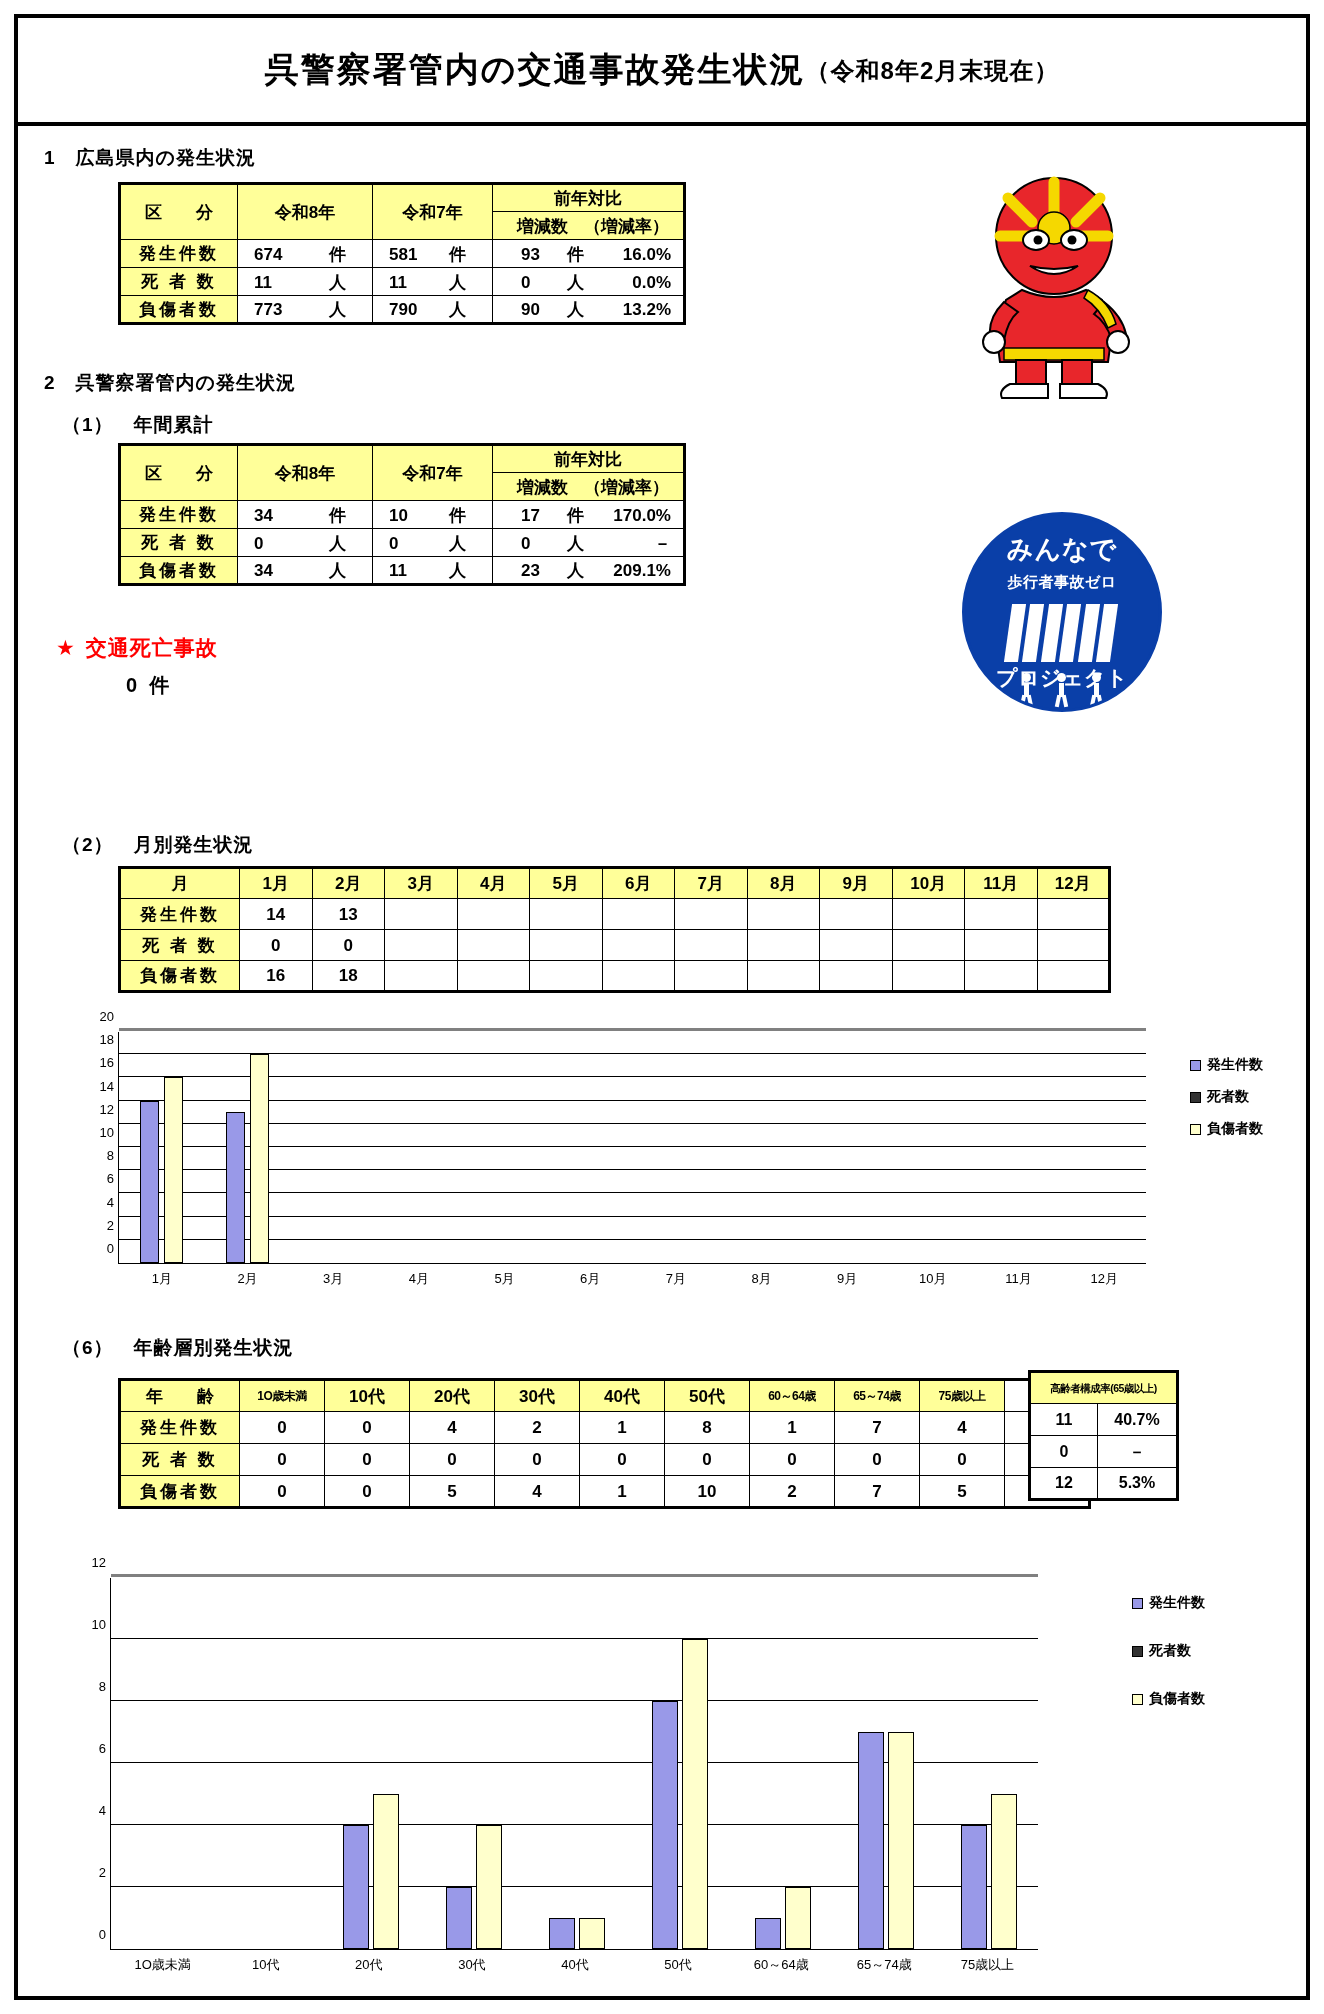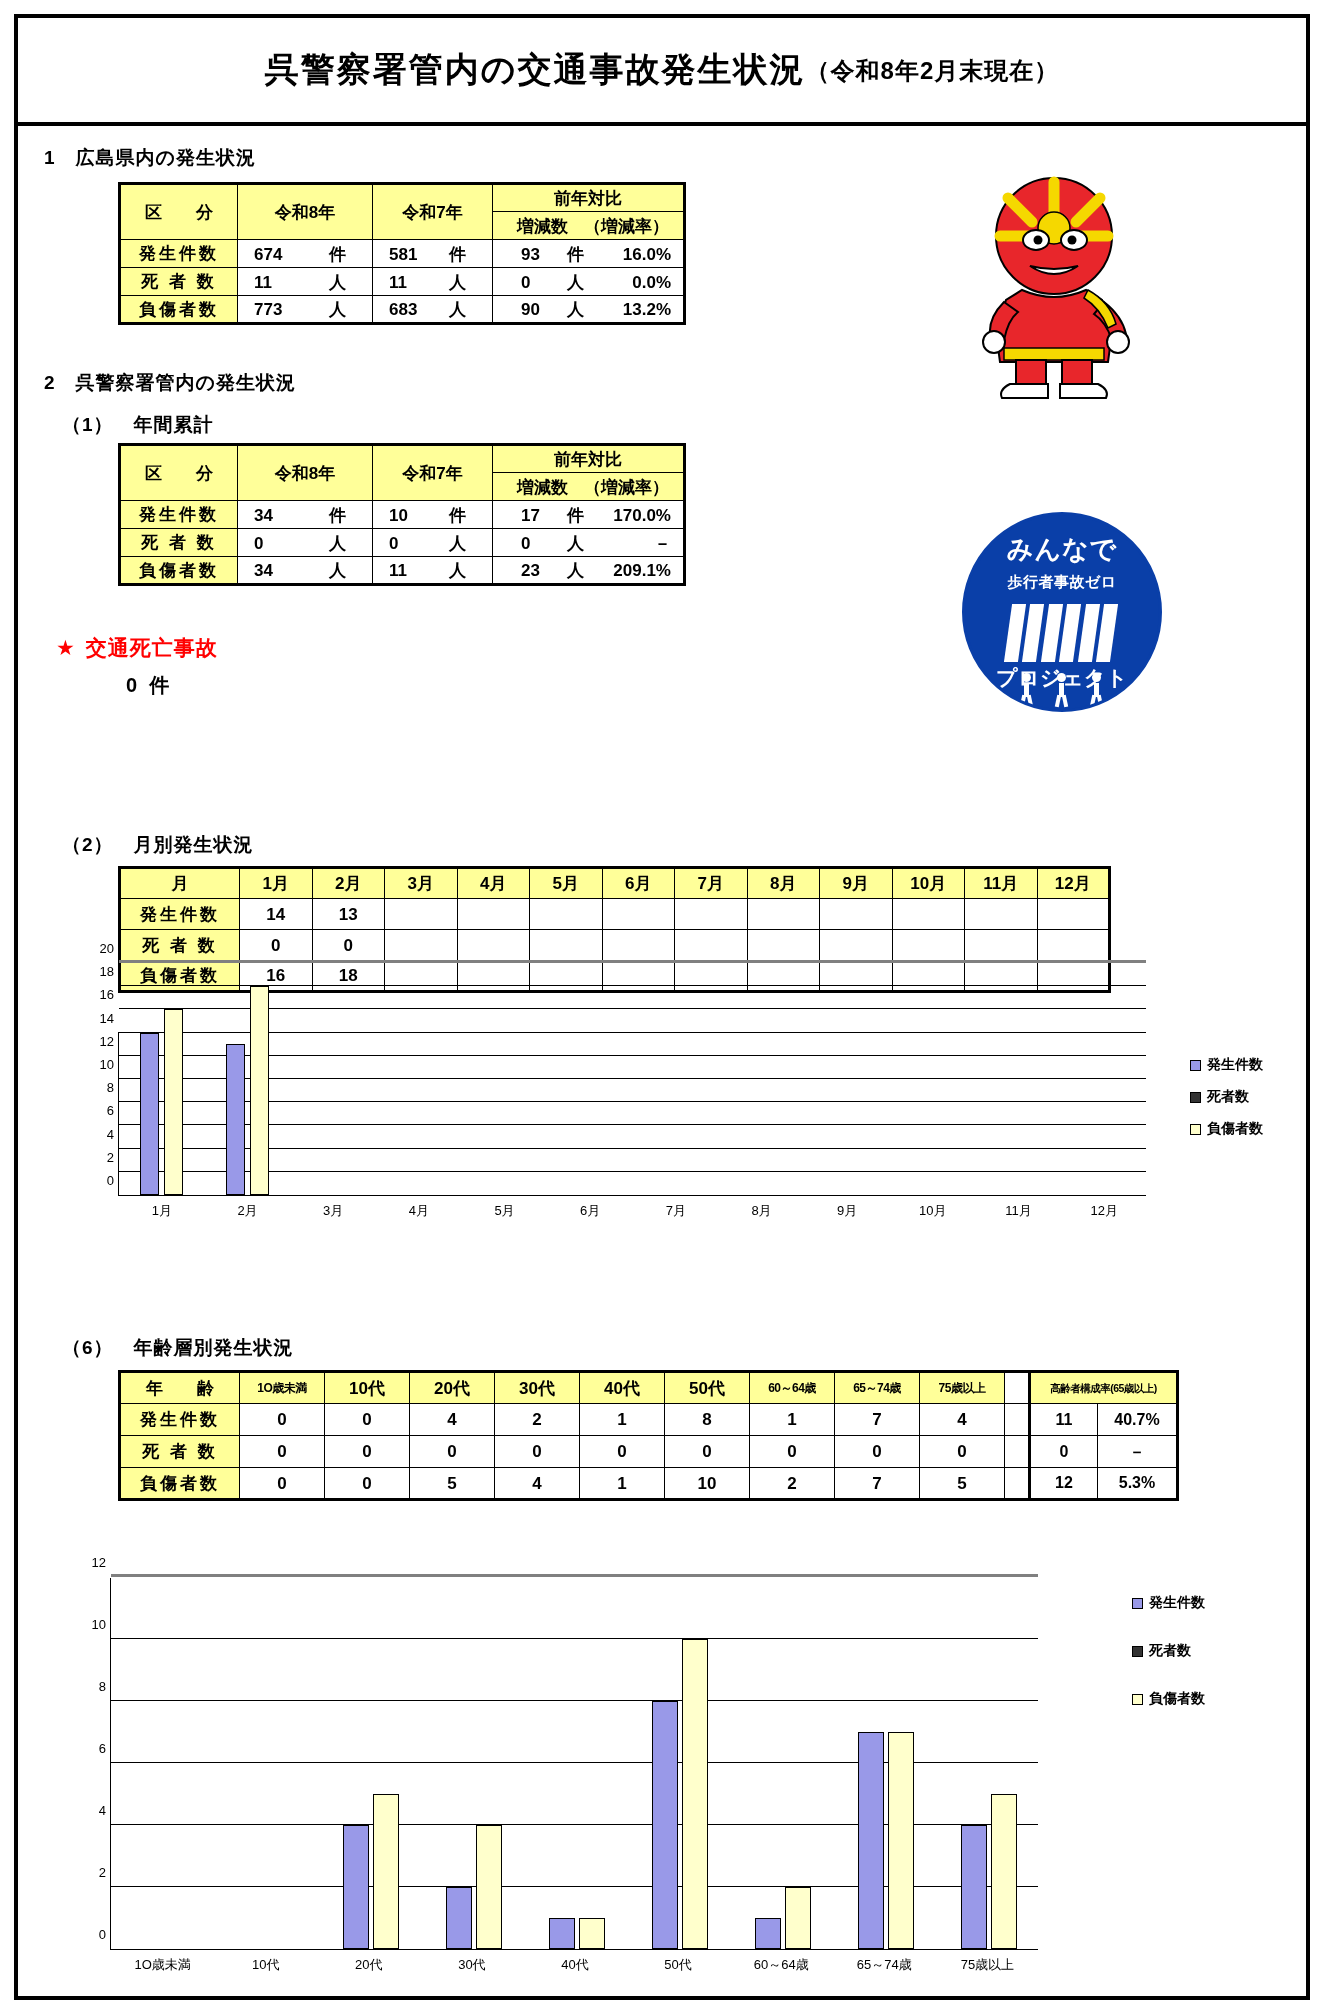--- a/index.html
+++ b/index.html
@@ -79,21 +79,21 @@
   
   .fatal-star { color: #FF0000; font-size: 21px; font-weight: bold; letter-spacing: 1px; }
   .fatal-num { font-size: 20px; font-weight: bold; }
 
   
   .month-t { width: 990px; }
   .month-t th, .month-t td { height: 31px; font-size: 17px; }
   .month-t .lbl { width: 120px; }
 
   
-  .age-t { width: 860px; }
+  .age-t { width: 860px; margin-top: 8px; }
   .age-t th, .age-t td { height: 32px; font-size: 17px; }
   .age-t .lbl { width: 120px; }
   .age-t th.small { font-size: 12px; letter-spacing: -0.5px; }
   .age-t th.white { background: #fff; font-size: 16px; }
   .elder-t { width: 148px; }
   .elder-t th, .elder-t td { height: 32px; font-size: 16px; }
   .elder-t th.cap { font-size: 10.5px; letter-spacing:-0.5px; height: 32px; }
 
   
   .chart { position: absolute; }
@@ -212,21 +212,21 @@
         <span class="rate">0.0%</span>
       </td>
     </tr>
     <tr>
       <td class="rowlabel">負傷者数</td>
       <td class="numcell">
         <span class="n">773</span>
         <span class="u">人</span>
       </td>
       <td class="numcell">
-        <span class="n">683</span>
+        <span class="n">790</span>
         <span class="u">人</span>
       </td>
       <td class="cmpcell">
         <span class="dn">90</span>
         <span class="du">人</span>
         <span class="rate">13.2%</span>
       </td>
     </tr>
   </tbody>
     </table>
@@ -454,21 +454,21 @@
       <td></td>
       <td></td>
       <td></td>
       <td></td>
     </tr>
   </tbody>
     </table>
 
   <div class="chart" style="left:0;top:0;">
 
-    <div class="plot" style="left:118px; top:1032px; width:1028px; height:164px;">
+    <div class="plot" style="left:118px; top:1032px; width:1028px; height:232px;">
 
       <div class="gl top" style="bottom:232px;"></div>
       <div class="gl" style="bottom:208.8px;"></div>
       <div class="gl" style="bottom:185.6px;"></div>
       <div class="gl" style="bottom:162.4px;"></div>
       <div class="gl" style="bottom:139.2px;"></div>
       <div class="gl" style="bottom:116px;"></div>
       <div class="gl" style="bottom:92.8px;"></div>
       <div class="gl" style="bottom:69.6px;"></div>
       <div class="gl" style="bottom:46.4px;"></div>

